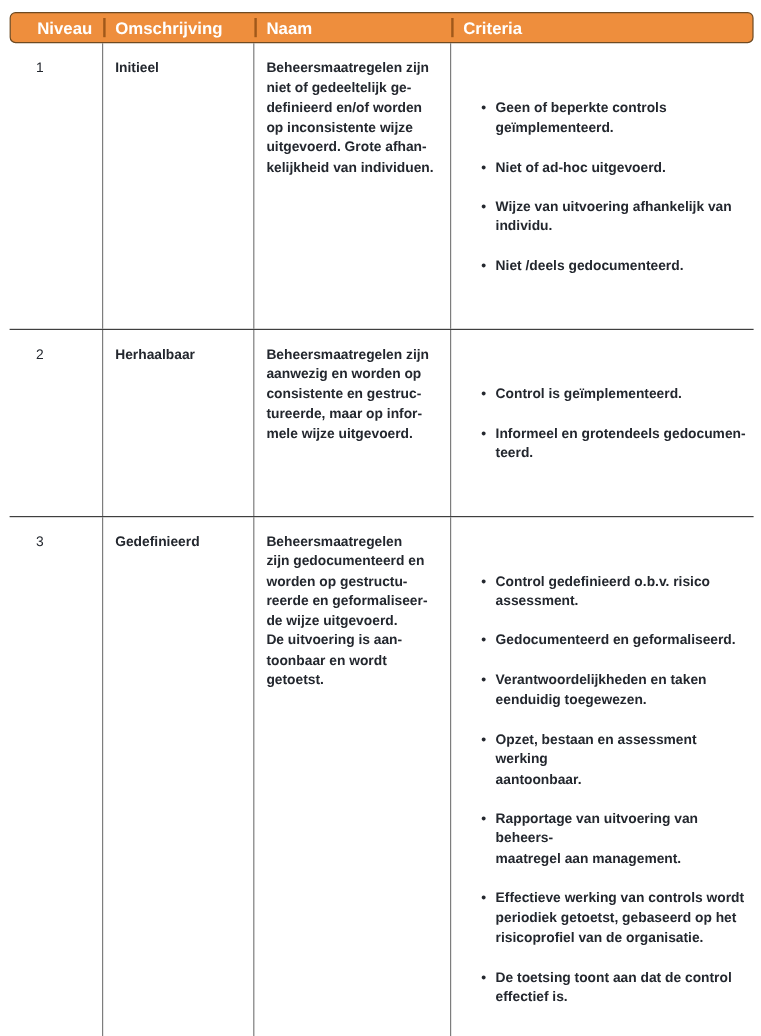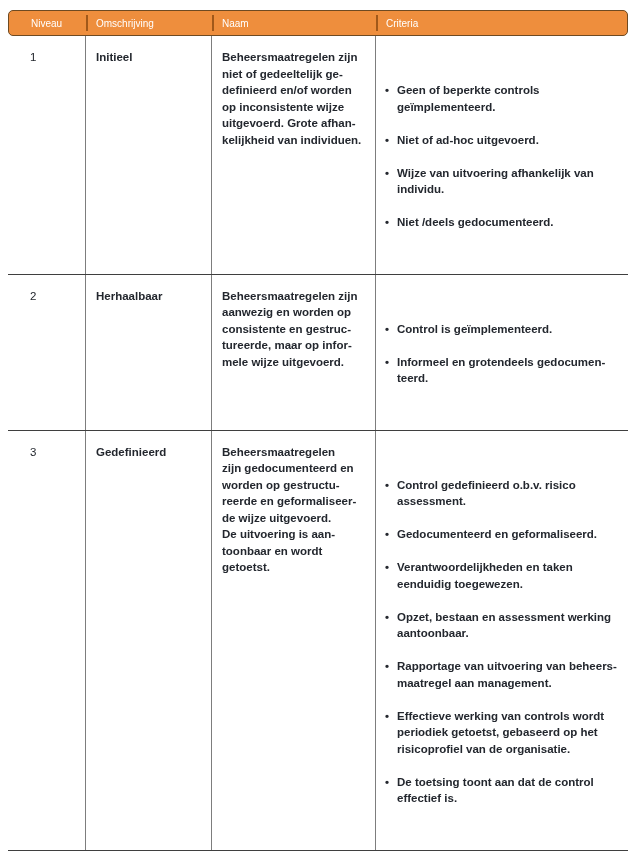--- a/index.html
+++ b/index.html
@@ -18,36 +18,36 @@
     font-family:"Liberation Sans","DejaVu Sans",sans-serif;
     color:var(--body-text);
     font-size:11.5px;
   }
   .matrix{position:absolute;left:8px;top:10px;width:620px;}
   .grid-row{display:grid;grid-template-columns:77px 126px 164px 253px;}
   .thead{
     height:26px;background:var(--header-bg);
     border:1px solid var(--header-outline);border-radius:5px;
     align-items:center;color:var(--header-text);
-    font-weight:normal;font-size:10px;
+    font-weight:bold;font-size:14px;
   }
   .hcell{position:relative;padding-left:10px;height:100%;display:flex;align-items:center;}
   .hcell.first{padding-left:22px;}
   .hcell:not(.first)::before{
     content:"";position:absolute;left:0;top:4px;bottom:4px;width:2px;
     background:var(--header-divider);
   }
   .t-row{border-bottom:1px solid var(--row-line);}
   .cell{
     padding:13px 6px 10px 10px;
     line-height:16.5px;white-space:pre-line;
   }
   .cell.niveau{padding-left:22px;}
   .cell + .cell{border-left:1px solid var(--col-line);font-weight:bold;}
-  .cell.criteria{padding-left:8px;padding-right:4px;}
+  .cell.criteria{padding-left:24px;padding-right:4px;}
   .r1{min-height:130px;}
   .r2{min-height:97px;}
   .r3{min-height:252px;}
   ul.crit{margin:0;padding:0;list-style:none;}
   ul.crit li{position:relative;padding-left:13px;white-space:pre-line;}
   ul.crit li::before{content:"\2022";position:absolute;left:1px;top:0;}
 </style>
 </head>
 <body>
 

